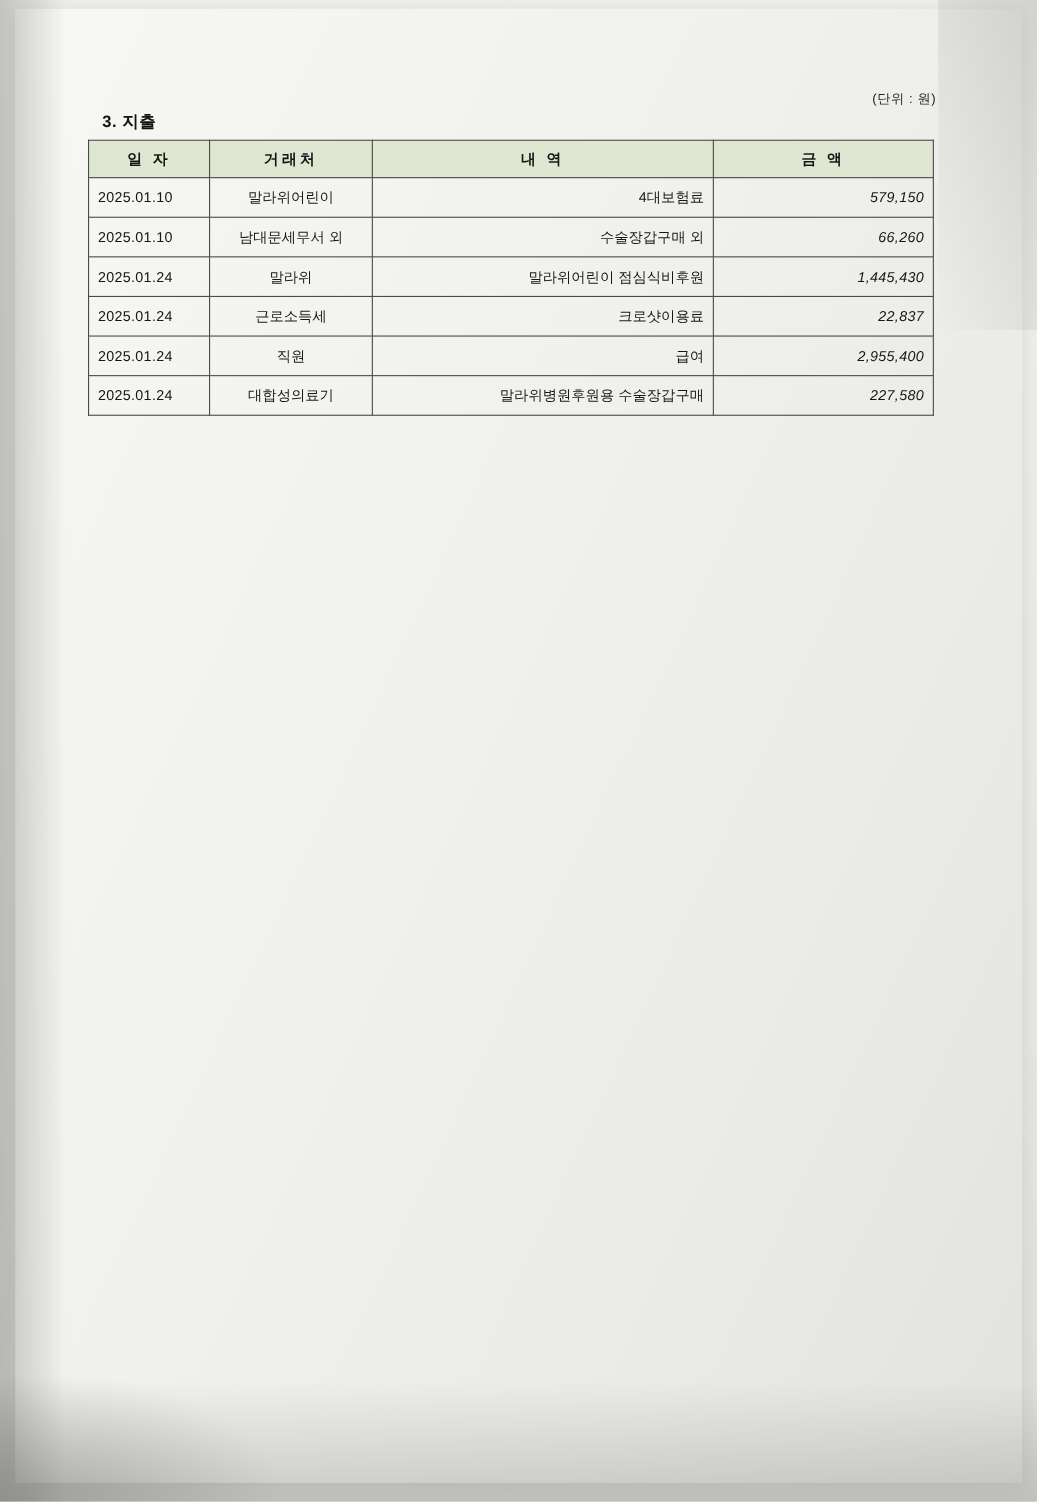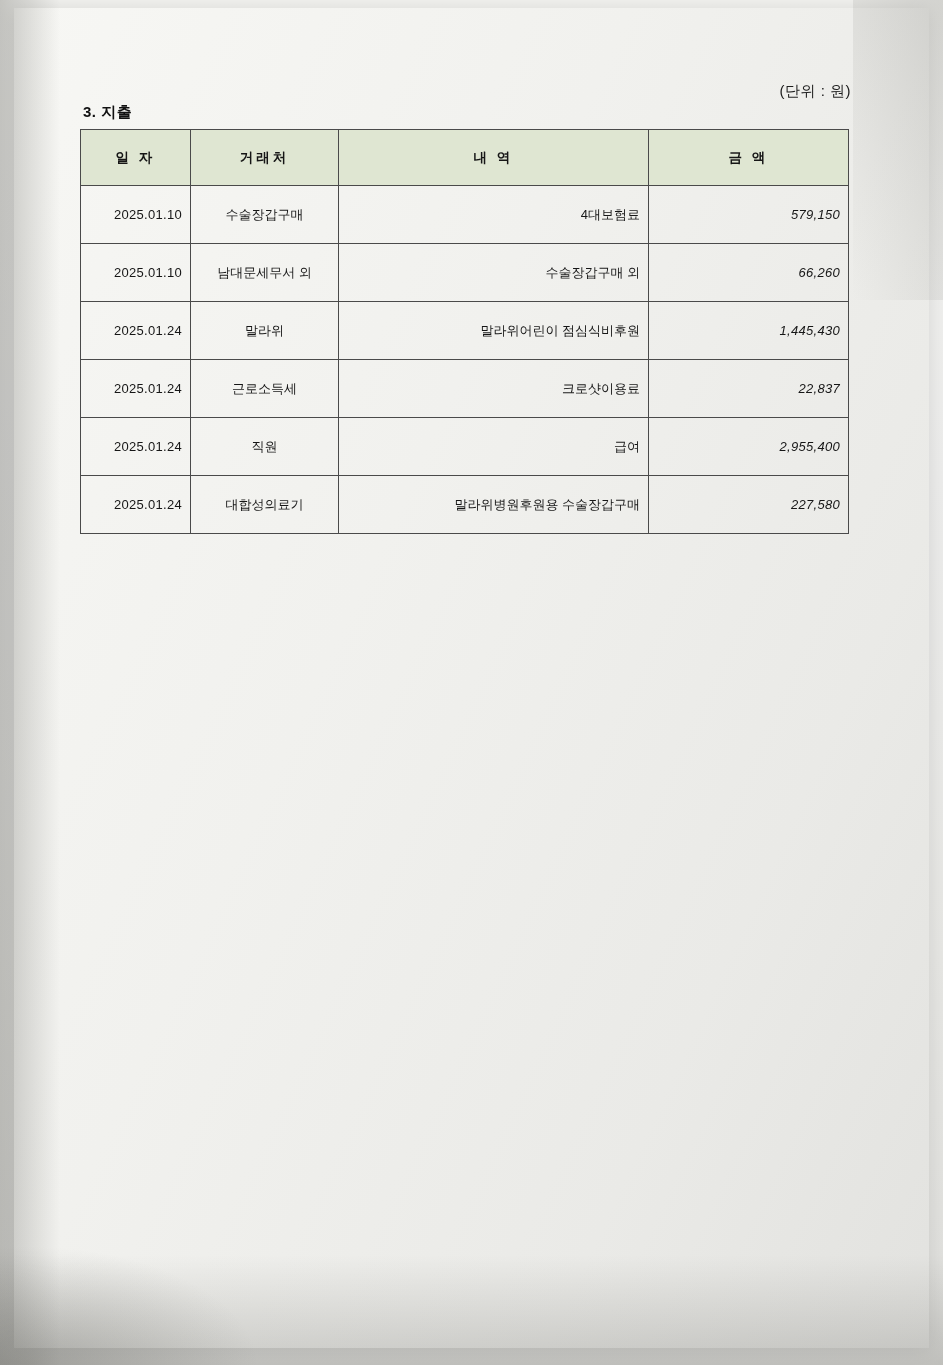--- a/index.html
+++ b/index.html
@@ -55,61 +55,61 @@
 
   #content {
     position: absolute;
     left: 80px;
     top: 82px;
     width: 775px;
   }
 
   .unit-line {
     text-align: right;
-    font-size: 15px;
+    font-size: 12px;
     color: #1d1d1d;
     letter-spacing: 0.5px;
     margin-bottom: 2px;
     padding-right: 4px;
   }
   .section-title {
     font-size: 15px;
     font-weight: bold;
     color: #111;
     letter-spacing: 0.5px;
-    margin: 0 0 7px 3px;
+    margin: 0 0 7px 13px;
   }
   table.ledger {
     border-collapse: collapse;
     width: 768px;
     table-layout: fixed;
     background: transparent;
   }
   table.ledger th, table.ledger td {
     border: 1px solid #4a4a4a;
     height: 33px;
     font-size: 13px;
     color: #161616;
-    padding: 12px 8px;
+    padding: 1px 8px;
     font-weight: normal;
   }
   table.ledger thead th {
     background: #dfe6d2;
     font-weight: bold;
     text-align: center;
     letter-spacing: 3px;
     height: 31px;
     font-size: 13.5px;
   }
   col.c-date { width: 110px; }
   col.c-party { width: 148px; }
   col.c-desc  { width: 310px; }
   col.c-amt   { width: 200px; }
 
-  td.date  { text-align: right; letter-spacing: 0.3px; }
+  td.date  { text-align: left; letter-spacing: 0.3px; }
   td.party { text-align: center; }
   td.desc  { text-align: right; padding-left: 7px; }
   td.amt   { text-align: right; padding-right: 12px; letter-spacing: 0.3px; font-style: italic; }
 
   .total-row {
     width: 768px;
     display: flex;
     justify-content: flex-end;
     align-items: center;
     margin-top: 9px;
@@ -153,21 +153,21 @@
         <tr>
           <th>일 자</th>
           <th>거래처</th>
           <th>내 역</th>
           <th>금 액</th>
         </tr>
       </thead>
       <tbody>
         <tr>
           <td class="date">2025.01.10</td>
-          <td class="party">수술장갑구매</td>
+          <td class="party">말라위어린이</td>
           <td class="desc">4대보험료</td>
           <td class="amt">579,150</td>
         </tr>
         <tr>
           <td class="date">2025.01.10</td>
           <td class="party">남대문세무서 외</td>
           <td class="desc">수술장갑구매 외</td>
           <td class="amt">66,260</td>
         </tr>
         <tr>

